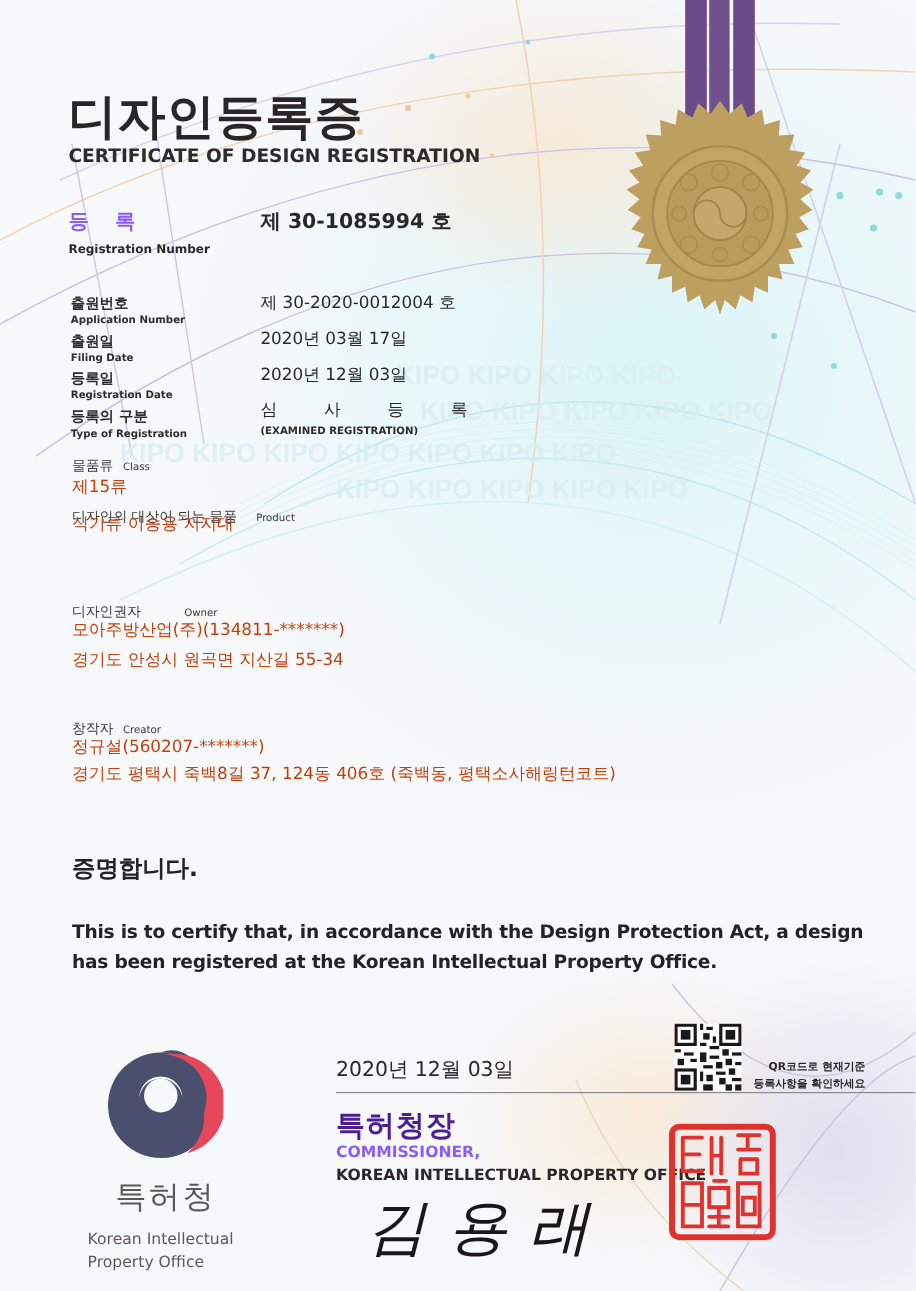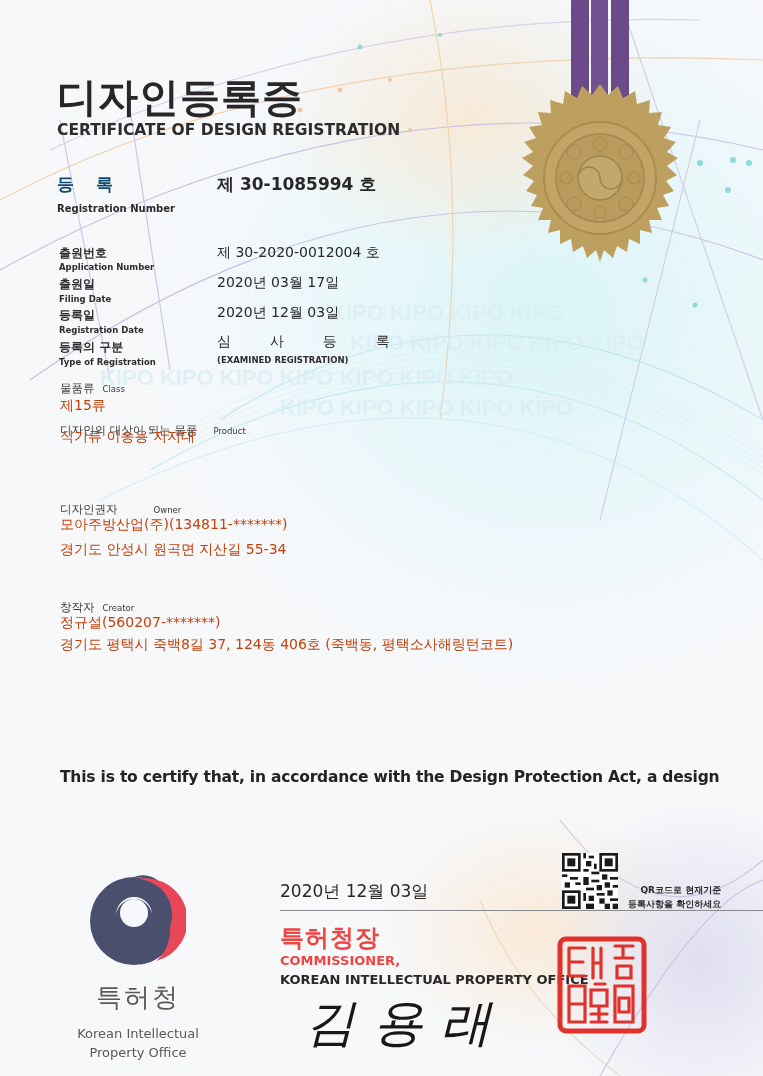--- a/index.html
+++ b/index.html
@@ -10,44 +10,44 @@
     color:#2b2a2a;
     background:#f7f8fa;
   }
   .bg { position:absolute; inset:0; z-index:0; overflow:hidden; }
   .bg svg { position:absolute; left:0; top:0; }
   .abs { position:absolute; z-index:2; }
 
   .title-ko { left:57px; top:70px; font-size:40px; font-weight:bold; letter-spacing:1px; color:#2a2627; }
   .title-en { left:57px; top:121px; font-size:15.5px; font-weight:bold; color:#2e2b2c; }
 
-  .lbl-big { font-size:17px; font-weight:bold; letter-spacing:8px; color:#0c4a6e; }
+  .lbl-big { font-size:17px; font-weight:bold; letter-spacing:8px; color:#8b5cf6; }
   .reg-lbl { left:57px; top:173px; }
   .reg-sub { left:57px; top:203px; font-size:10px; font-weight:bold; }
   .reg-val { left:217px; top:173px; font-size:17px; font-weight:bold; color:#2a2728; }
 
   .f-ko { font-size:12px; font-weight:bold; color:#2f2c2d; }
   .f-en { font-size:8.5px; font-weight:bold; color:#2f2c2d; }
   .f-val { font-size:14px; font-weight:normal; color:#2a2728; }
 
   .small-ko { font-size:11.5px; color:#3a3738; }
   .small-en { font-size:8.5px; color:#3a3738; margin-left:8px; }
   .bold-val { font-size:14px; font-weight:normal; color:#c2410c; }
 
   .cert-ko { left:60px; top:710px; font-size:19.5px; font-weight:bold; line-height:28px; color:#242223; width:660px; }
   .cert-en { left:60px; top:765px; font-size:15.5px; font-weight:bold; line-height:25px; color:#242223; width:660px; letter-spacing:-0.2px; }
 
   .date-bot { left:280px; top:880px; font-size:17px; color:#2a2728; }
   .divider { left:280px; top:910px; width:483px; height:1px; background:#8a8a8e; }
-  .comm-ko { left:280px; top:922px; font-size:24px; font-weight:bold; color:#ef4444; letter-spacing:1px; }
-  .comm-en1 { left:280px; top:953px; font-size:13px; font-weight:bold; color:#ef4444; }
+  .comm-ko { left:280px; top:922px; font-size:24px; font-weight:bold; color:#4c1d95; letter-spacing:1px; }
+  .comm-en1 { left:280px; top:953px; font-size:13px; font-weight:bold; color:#8b5cf6; }
   .comm-en2 { left:280px; top:972px; font-size:13px; font-weight:bold; color:#2a2728; }
   .qr-text { left:628px; top:883px; font-size:9px; font-weight:bold; color:#2a2728; line-height:14px; text-align:right; }
   .kipo-ko { left:96px; top:980px; font-size:26px; color:#5d5758; letter-spacing:2px; }
-  .kipo-en { left:73px; top:1024px; font-size:13px; color:#5d5758; line-height:19px; text-align:center; width:130px; }
+  .kipo-en { left:73px; top:1024px; font-size:13px; color:#5d5758; line-height:19px; text-align:left; width:130px; }
   .signature { left:305px; top:990px; font-family:"DejaVu Serif", serif; font-size:50px; color:#1b1718; letter-spacing:18px; font-style:italic; }
 </style>
 </head>
 <body>
 
 <div class="bg">
   <svg width="763" height="1076" viewBox="0 0 763 1076">
     <defs>
       <radialGradient id="cyanGlow" cx="0.72" cy="0.45" r="0.55">
         <stop offset="0" stop-color="#d6f4f7" stop-opacity="0.9"></stop>
@@ -185,23 +185,25 @@
 <div class="abs bold-val" style="left:60px;top:516px;">모아주방산업(주)(134811-*******)</div>
 <div class="abs bold-val" style="left:60px;top:541px;">경기도 안성시 원곡면 지산길 55-34</div>
 
 <div class="abs" style="left:60px;top:596px;">
   <span class="small-ko">창작자</span><span class="small-en" style="">Creator</span>
 </div>
 <div class="abs bold-val" style="left:60px;top:614px;">정규설(560207-*******)</div>
 <div class="abs bold-val" style="left:60px;top:636px;">경기도 평택시 죽백8길 37, 124동 406호 (죽백동, 평택소사해링턴코트)</div>
 
 <div class="abs cert-ko">
+  <div>증명합니다.</div>
 </div>
 <div class="abs cert-en">
   <div>This is to certify that, in accordance with the Design Protection Act, a design</div>
+  <div>has been registered at the Korean Intellectual Property Office.</div>
 </div>
 
 <div class="abs date-bot">2020년 12월 03일</div>
 
 <svg class="abs" style="left:562px;top:853px;" width="56" height="56" viewBox="0 0 21 21">
   <rect width="21" height="21" fill="#fff"></rect>
   <g fill="#1a1a1a">
     <rect x="0" y="0" width="7" height="7"></rect>
       <rect x="1" y="1" width="5" height="5" fill="#fff"></rect>
       <rect x="2" y="2" width="3" height="3"></rect>

